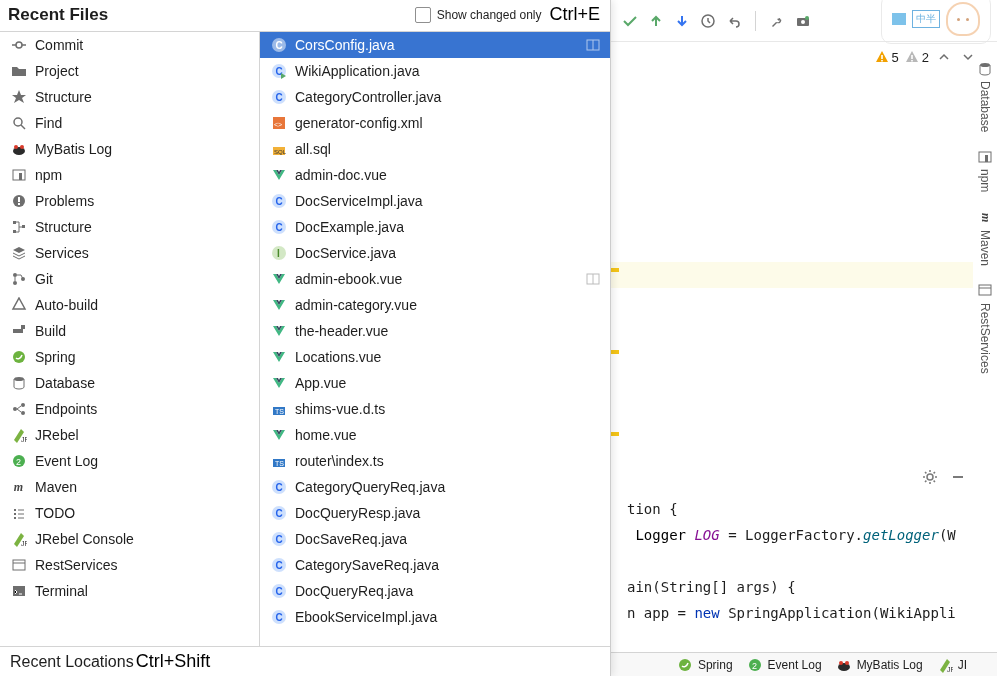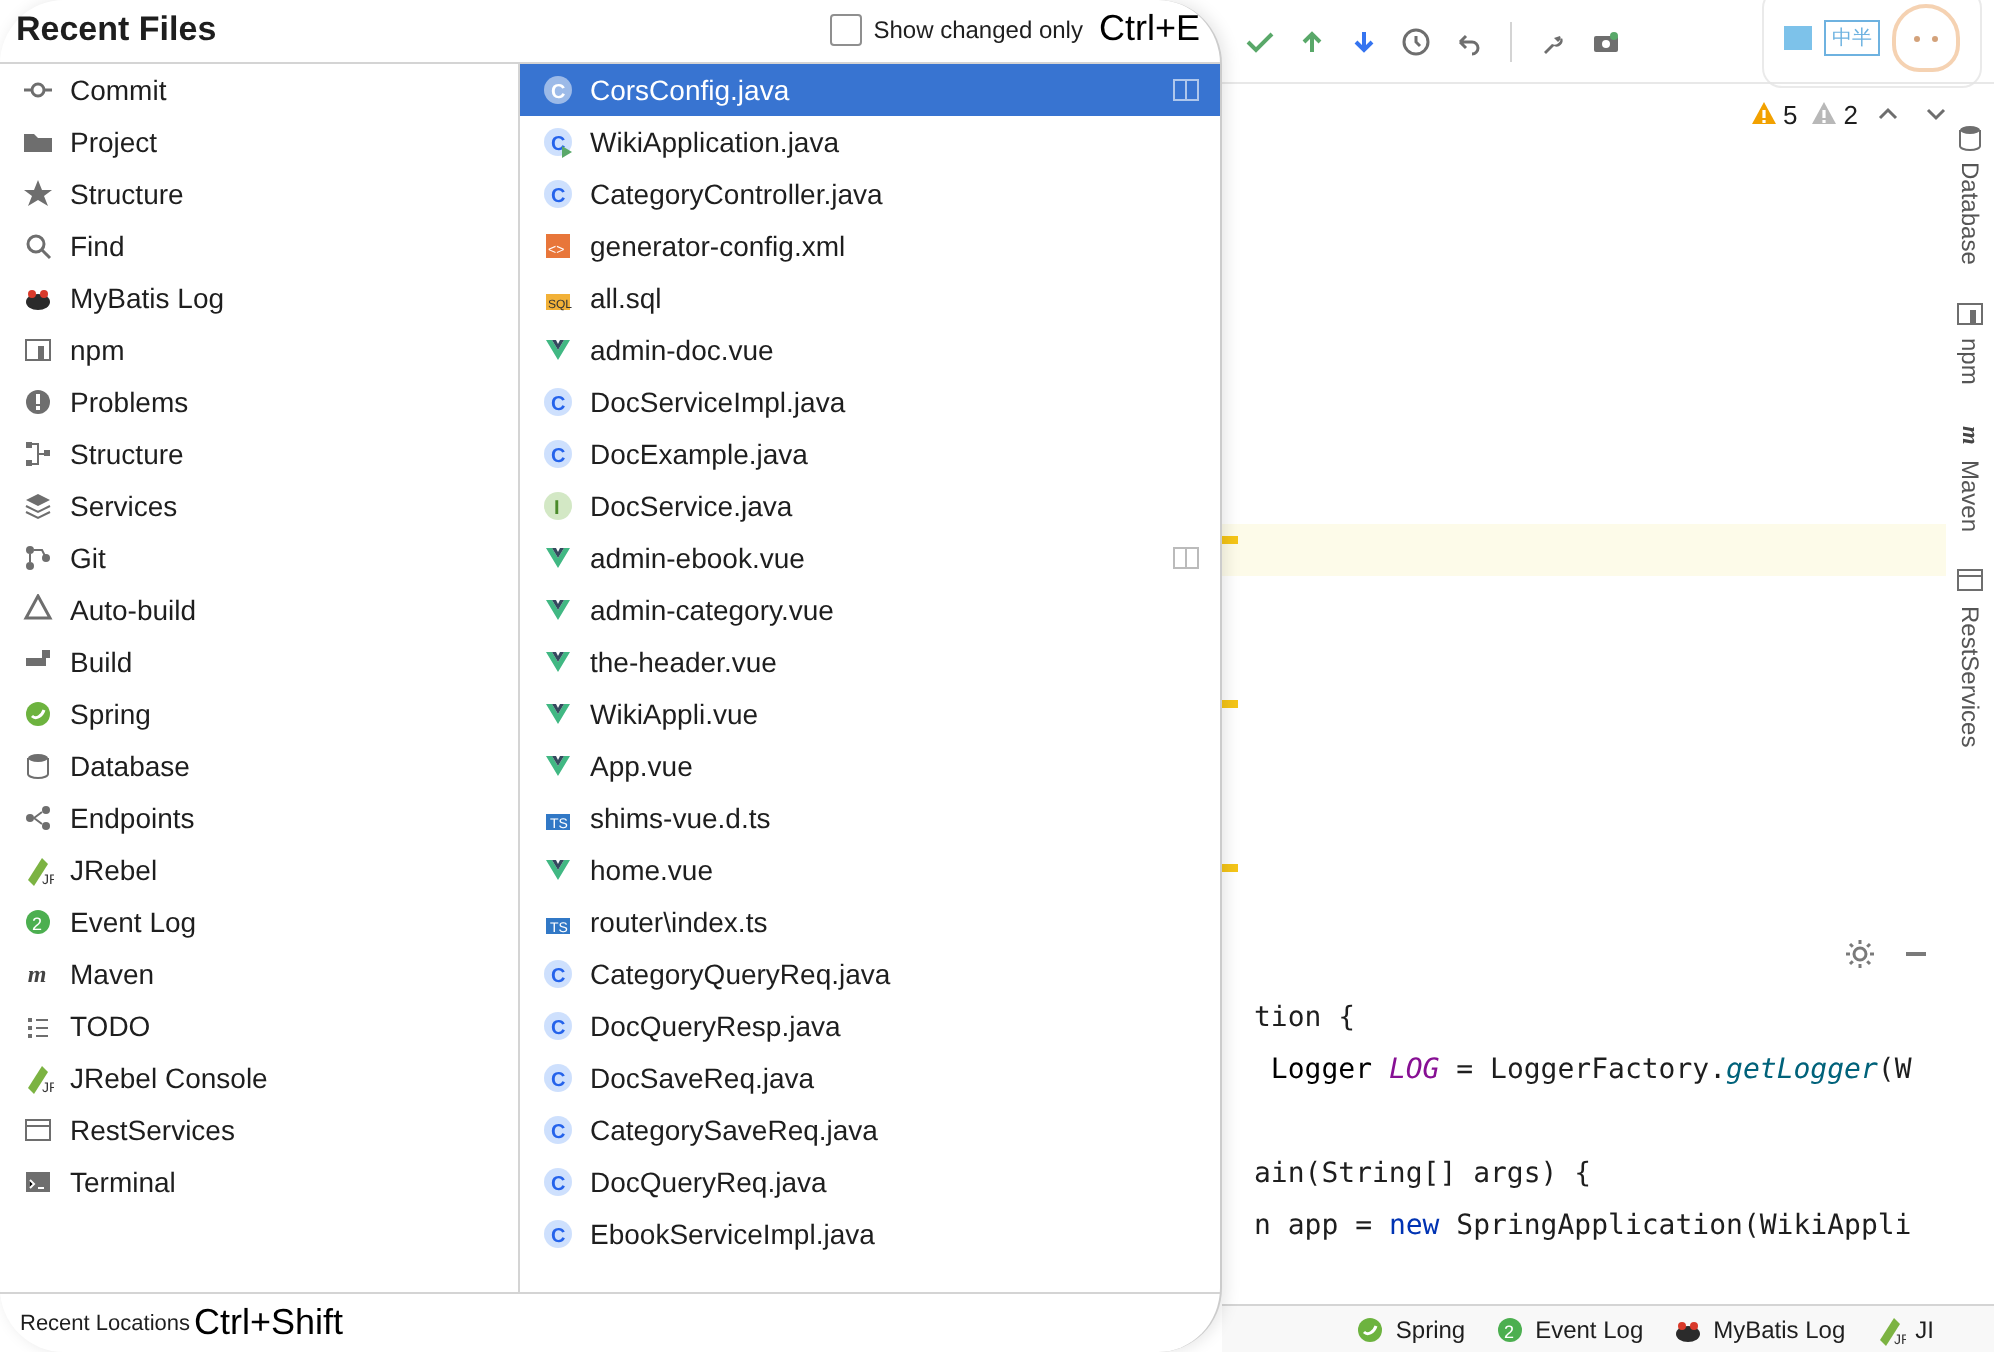--- a/index.html
+++ b/index.html
@@ -1,32 +1,32 @@
 <!DOCTYPE html>
 <html><head>
 <meta charset="utf-8">
 <style>
 * { box-sizing: border-box; margin: 0; padding: 0; }
 body { font-family: -apple-system, "Segoe UI", sans-serif; font-size: 14px; color: #1e1e1e; background: #fff; width: 997px; height: 676px; overflow: hidden; position: relative; }
-.popup { position: absolute; left: 0; top: 0; width: 611px; height: 676px; background: #fff; border-right: 1px solid #ccc; display: flex; flex-direction: column; box-shadow: 2px 0 8px rgba(0,0,0,.1); border-radius: 32px; }
+.popup { position: absolute; left: 0; top: 0; width: 611px; height: 676px; background: #fff; border-right: 1px solid #ccc; display: flex; flex-direction: column; box-shadow: 2px 0 8px rgba(0,0,0,.1); }
 .popup-header { display: flex; align-items: center; justify-content: space-between; padding: 4px 10px 6px 8px; border-bottom: 1px solid #d4d4d4; }
 .popup-header h1 { font-size: 17px; font-weight: 700; }
 .chk-wrap { display: flex; align-items: center; gap: 6px; }
 .chk { width: 16px; height: 16px; border: 1px solid #8f8f8f; border-radius: 2px; background: #fff; }
 .chk-label { font-size: 12px; }
 .shortcut { color: #000000; font-size: 18px; padding-left: 2px; }
 .popup-body { flex: 1; display: flex; overflow: hidden; }
 .col-left { width: 260px; border-right: 1px solid #d4d4d4; overflow-y: auto; }
 .col-right { flex: 1; overflow-y: auto; position: relative; }
 .tool-item, .file-item { display: flex; align-items: center; height: 26px; padding: 0 10px; gap: 8px; cursor: pointer; white-space: nowrap; }
 .file-item.selected { background: #3874d1; color: #fff; }
 .file-item .split-icon { margin-left: auto; opacity: .6; }
 .ico { width: 17px; height: 17px; flex-shrink: 0; display: inline-flex; align-items: center; justify-content: center; font-size: 12px; }
 .popup-footer { border-top: 1px solid #d4d4d4; display: flex; align-items: center; padding: 4px 10px; height: 30px; }
-.footer-label { font-size: 11px; }
+.footer-label { font-size: 16px; }
 
 .bg { position: absolute; left: 611px; top: 0; right: 0; bottom: 0; background: #fff; border-radius: 11px; }
 .bg-toolbar { height: 42px; display: flex; align-items: center; gap: 8px; padding: 0 10px; border-bottom: 1px solid #e8e8e8; position: relative; }
 .tb-icon { width: 18px; height: 18px; display: inline-flex; align-items: center; justify-content: center; color: #6e6e6e; }
 .tb-sep { width: 1px; height: 20px; background: #d4d4d4; margin: 0 4px; }
 .mascot { position: absolute; right: 6px; top: -6px; width: 110px; height: 50px; border: 1px solid #e5e5e5; border-radius: 10px; display: flex; align-items: center; justify-content: center; gap: 6px; opacity: .8; }
 .mascot .face { width: 34px; height: 34px; border: 2px solid #f3c7a0; border-radius: 50% 50% 40% 40%; position: relative; }
 .mascot .face::before, .mascot .face::after { content: ""; position: absolute; width: 3px; height: 3px; background: #c98b5a; border-radius: 50%; top: 14px; }
 .mascot .face::before { left: 9px; } .mascot .face::after { right: 9px; }
 .mascot .cn { font-size: 10px; border: 1px solid #4aa0d9; color: #4aa0d9; padding: 1px 3px; }
@@ -538,21 +538,21 @@
           </span>
           <span>the-header.vue</span>
         </div>
         <div class="file-item">
           <span class="ico">
             <svg width="16" height="16" viewBox="0 0 16 16">
               <path d="M2 3l6 10 6-10h-3l-3 5-3-5z" fill="#41b883"></path>
               <path d="M5 3l3 5 3-5h-2l-1 2-1-2z" fill="#35495e"></path>
             </svg>
           </span>
-          <span>WikiAppli.vue</span>
+          <span>Locations.vue</span>
         </div>
         <div class="file-item">
           <span class="ico">
             <svg width="16" height="16" viewBox="0 0 16 16">
               <path d="M2 3l6 10 6-10h-3l-3 5-3-5z" fill="#41b883"></path>
               <path d="M5 3l3 5 3-5h-2l-1 2-1-2z" fill="#35495e"></path>
             </svg>
           </span>
           <span>App.vue</span>
         </div>

